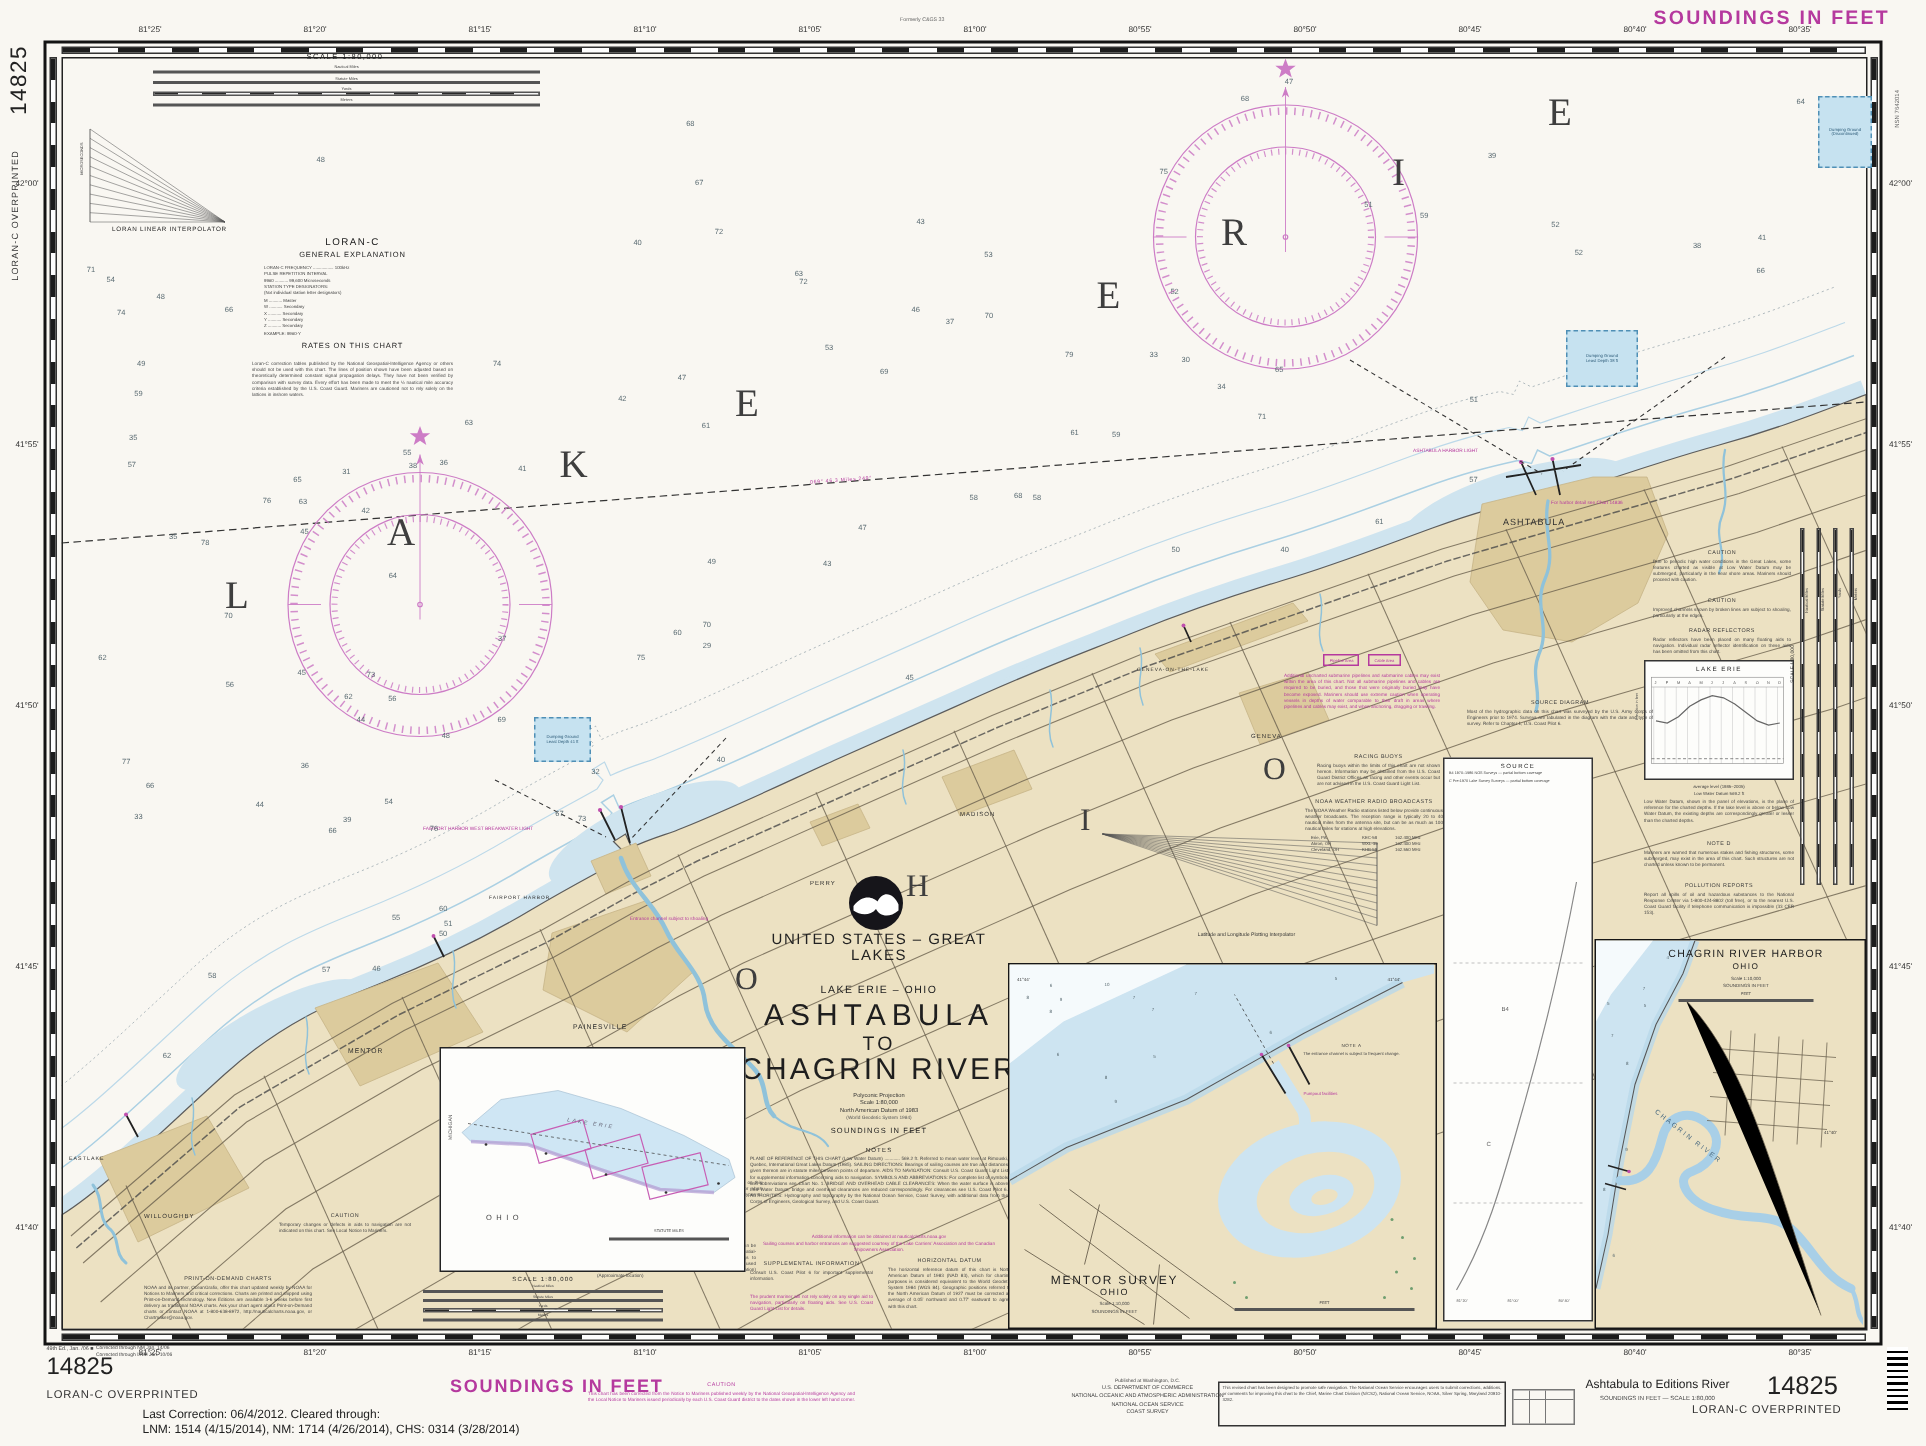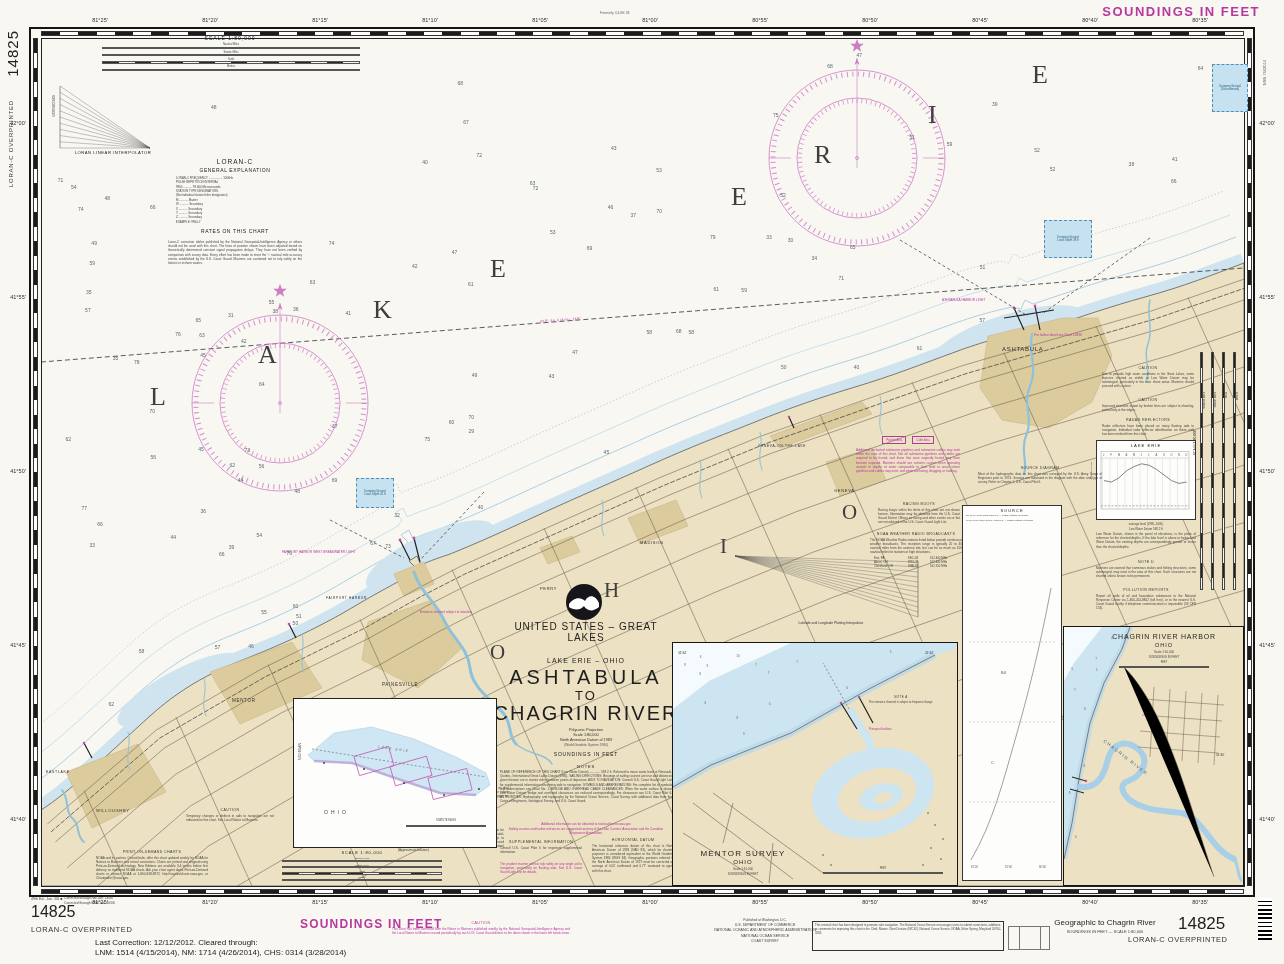--- a/index.html
+++ b/index.html
@@ -191,21 +191,21 @@
   <div class="abs" style="left:600px;top:11px;font-size:3.5px;color:#666">Formerly C&amp;GS 33</div>
   <div class="abs vtext" style="left:4px;top:30px;font-size:15px;letter-spacing:1px;color:#222">14825</div>
   <div class="abs vtext" style="left:8px;top:100px;font-size:6px;letter-spacing:.8px;color:#333">LORAN-C OVERPRINTED</div>
   <div class="abs vtext" style="left:1262px;top:60px;font-size:4px;color:#666">NSN 7642014</div>
 
   <div class="abs" style="left:31px;top:897px;font-size:3.6px;color:#444">49th Ed., Jan. /06 ■</div>
   <div class="abs" style="left:64px;top:896px;font-size:3.3px;color:#444">Corrected through NM Jan. 14/06</div>
   <div class="abs" style="left:64px;top:900.5px;font-size:3.3px;color:#444">Corrected through LNM Jan. 10/06</div>
   <div class="abs" style="left:31px;top:903px;font-size:16px;color:#222">14825</div>
   <div class="abs" style="left:31px;top:925px;font-size:7.5px;letter-spacing:.6px;color:#333">LORAN-C OVERPRINTED</div>
-  <div class="abs" style="left:95px;top:938px;font-size:8px;color:#222">Last Correction: 12/12/2012.  Cleared through:</div>
+  <div class="abs" style="left:95px;top:938px;font-size:8px;color:#222">Last Correction: 06/4/2012.  Cleared through:</div>
   <div class="abs" style="left:95px;top:948px;font-size:8px;color:#222">LNM: 1514 (4/15/2014), NM: 1714 (4/26/2014), CHS: 0314 (3/28/2014)</div>
 
   <div class="note mg" style="left:392px;top:921px;width:178px">
     <div class="nt">CAUTION</div>
     <div class="nb" style="color:#b5399e">This chart has been corrected from the Notice to Mariners published weekly by the National Geospatial-Intelligence Agency and the Local Notice to Mariners issued periodically by each U.S. Coast Guard district to the dates shown in the lower left hand corner.</div>
   </div>
 
   <div class="abs mag" style="left:300px;top:917px;font-size:12px;letter-spacing:1.2px;font-weight:bold">SOUNDINGS IN FEET</div>
 
   <div class="abs c" id="publisher" style="left:630px;top:918px;width:270px">
@@ -215,21 +215,21 @@
       <div style="font-size: 3.6px; color: rgb(68, 68, 68); line-height: 1.5;">NATIONAL OCEAN SERVICE</div>
       <div style="font-size: 3.6px; color: rgb(68, 68, 68); line-height: 1.5;">COAST SURVEY</div>
     </div>
 
   <div class="abs" style="left:812px;top:921px;width:192px;height:30px;border:.8px solid #333;padding:2px">
     <div class="nb" style="font-size:2.9px">This revised chart has been designed to promote safe navigation. The National Ocean Service encourages users to submit corrections, additions, or comments for improving this chart to the Chief, Marine Chart Division (N/CS2), National Ocean Service, NOAA, Silver Spring, Maryland 20910-3282.</div>
   </div>
 
   <div class="abs" style="left:1008px;top:926px;width:42px;height:24px;background:repeating-linear-gradient(0deg,#777 0 .5px,transparent .5px 8px),repeating-linear-gradient(90deg,#777 0 .5px,transparent .5px 10.5px);border:.6px solid #777"></div>
 
-  <div class="abs c" style="left:1040px;top:918px;width:130px;font-size:8px;color:#222">Geographic to Chagrin River</div>
+  <div class="abs c" style="left:1040px;top:918px;width:130px;font-size:8px;color:#222">Ashtabula to Editions River</div>
   <div class="abs c" style="left:1040px;top:929px;width:130px;font-size:4px;color:#444">SOUNDINGS IN FEET  —  SCALE 1:80,000</div>
   <div class="abs" style="left:1178px;top:914px;font-size:17px;color:#222">14825</div>
   <div class="abs" style="left:1128px;top:935px;font-size:7.5px;letter-spacing:.5px;color:#333">LORAN-C OVERPRINTED</div>
   <div class="abs" style="left:1258px;top:898px;width:14px;height:42px;background:repeating-linear-gradient(0deg,#000 0 1.6px,#fff 1.6px 4.2px)"></div>
 
   <div class="abs c" style="left:150px;top:35px;width:160px;font-size:5px;letter-spacing:1px;color:#222">SCALE 1:80,000</div>
   <div class="abs" id="scale-top" style="left:102px;top:42px;width:258px">
       <div class="bar-lab" style="width: 258px;">Nautical Miles</div>
       <div class="bar-h" style="width: 258px; margin-top: 0.6px;"></div>
       <div class="bar-lab" style="width: 258px;">Statute Miles</div>

